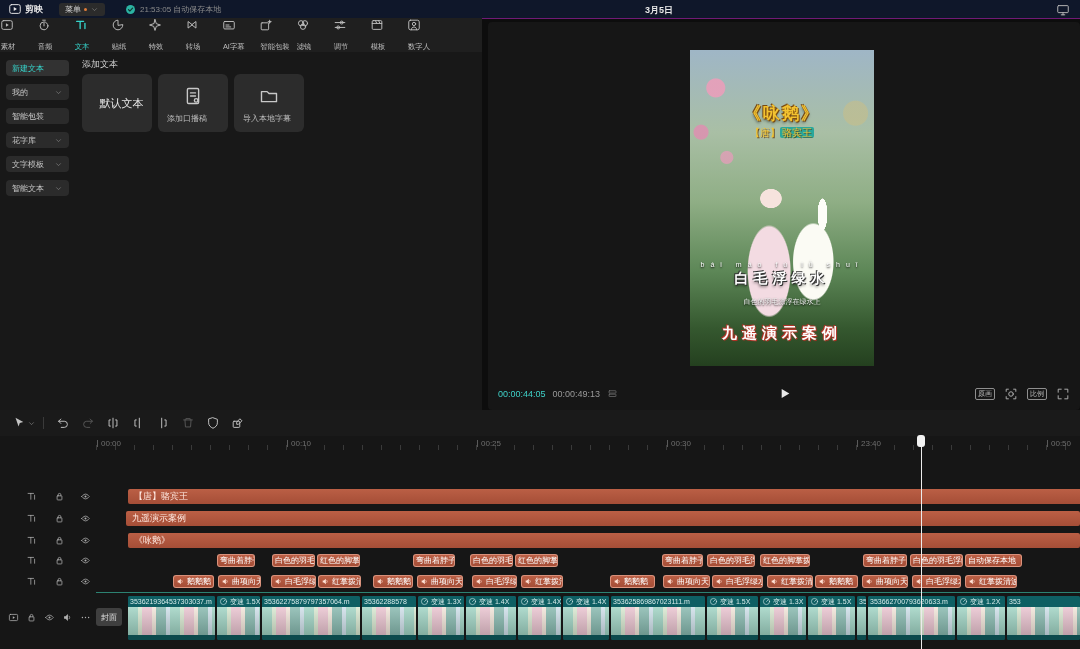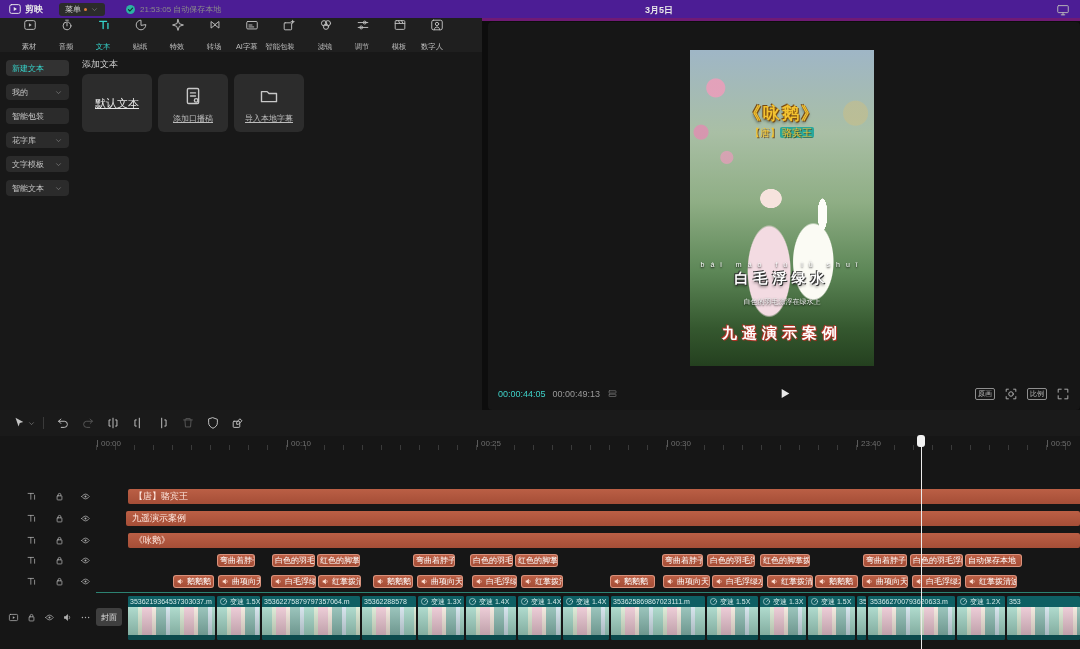--- a/index.html
+++ b/index.html
@@ -6,53 +6,53 @@
   #app{position:relative;width:1080px;height:649px;background:#0d0d0d;
        font-family:"Liberation Sans",sans-serif;overflow:hidden;color:#ccc;
        -webkit-font-smoothing:antialiased;}
   .ic svg{display:block;width:14px;height:14px;}
   .ic svg *{stroke:currentColor;fill:none;stroke-width:1.1;stroke-linecap:round;stroke-linejoin:round;}
   .ic svg .f{fill:currentColor;stroke:none;}
   .ic.sm svg{width:11px;height:11px;}
   .ic.xs svg{width:9px;height:9px;}
 
   
-  .titlebar{position:absolute;top:0;left:0;width:1080px;height:18px;background:#4c1d95;
-            display:flex;align-items:center;border-bottom:3px solid #701a75;}
+  .titlebar{position:absolute;top:0;left:0;width:1080px;height:18px;background:#0f172a;
+            display:flex;align-items:center;border-bottom:1px solid #701a75;}
   .logo{display:flex;align-items:center;gap:3px;margin-left:8px;color:#e8e8e8;font-size:9px;font-weight:bold;}
   .menu-btn{display:flex;align-items:center;gap:3px;margin-left:16px;height:13px;padding:0 6px;
             background:#2b2b2b;border:none;border-radius:3px;color:#cfcfcf;font-size:8px;cursor:pointer;
             font-family:inherit;}
   .menu-btn .dot{width:3px;height:3px;border-radius:50%;background:#e07b39;}
   .menu-btn .ic{color:#8a8a8a;}
   .autosave{display:flex;align-items:center;gap:4px;margin-left:20px;color:#8a8a8a;font-size:8px;}
   .date{position:absolute;left:645px;top:4px;font-size:9px;font-weight:bold;color:#e8e8e8;}
   .tb-right{position:absolute;right:10px;top:3px;color:#b8b8b8;}
 
   
   .ribbon{position:absolute;top:18px;left:0;width:482px;height:34px;background:#1f1f1f;
           display:flex;align-items:center;border-bottom:1px solid #0a0a0a;}
-  .tb-item{width:37px;height:30px;display:flex;flex-direction:column;align-items:flex-end;justify-content:center;
+  .tb-item{width:37px;height:30px;display:flex;flex-direction:column;align-items:flex-start;justify-content:center;
            gap:9px;color:#bdbdbd;cursor:pointer;}
   .tb-item .tb-label{font-size:8px;transform:scale(.92);white-space:nowrap;}
   .tb-item.selected{color:#36d6cd;}
 
   
   .left-panel{position:absolute;top:52px;left:0;width:482px;height:358px;background:#181818;}
   .sidebar{position:absolute;top:0;left:0;width:75px;height:100%;}
   .sb-btn{margin:8px 6px 0 6px;height:16px;background:#2b2b2b;border-radius:4px;
           display:flex;align-items:center;justify-content:space-between;padding:0 6px;
           font-size:8px;color:#c8c8c8;cursor:pointer;}
   .sb-btn.selected{background:#323232;color:#36d6cd;}
   .sb-btn .ic{color:#8a8a8a;}
   .panel-content{position:absolute;left:75px;top:0;right:0;bottom:0;}
   .panel-header{position:absolute;top:6px;left:7px;font-size:9px;color:#cfcfcf;}
   .cards{position:absolute;top:22px;left:7px;display:flex;gap:6px;}
   .card{width:70px;height:58px;background:#2c2c2c;border-radius:6px;position:relative;cursor:pointer;}
-  .card .card-label{position:absolute;left:0;right:0;bottom:8px;text-align:center;font-size:8px;color:#bdbdbd;text-decoration:underline;}
+  .card .card-label{position:absolute;left:9px;right:0;bottom:8px;font-size:8px;color:#bdbdbd;}
   .card.big .card-label{top:0;bottom:0;display:flex;align-items:center;justify-content:center;
                         font-size:11px;color:#e6e6e6;}
   .card .ic{position:absolute;top:12px;left:50%;transform:translateX(-50%);color:#c8c8c8;}
   .card .ic svg{width:20px;height:20px;}
 
   
   .player{position:absolute;left:488px;top:22px;width:592px;height:388px;background:#161616;border-radius:4px;}
   .player-header{position:absolute;top:0;left:0;right:0;height:24px;display:flex;align-items:center;
                  justify-content:space-between;padding:0 10px;box-sizing:border-box;}
   .player-title{font-size:9px;color:#cfcfcf;}

